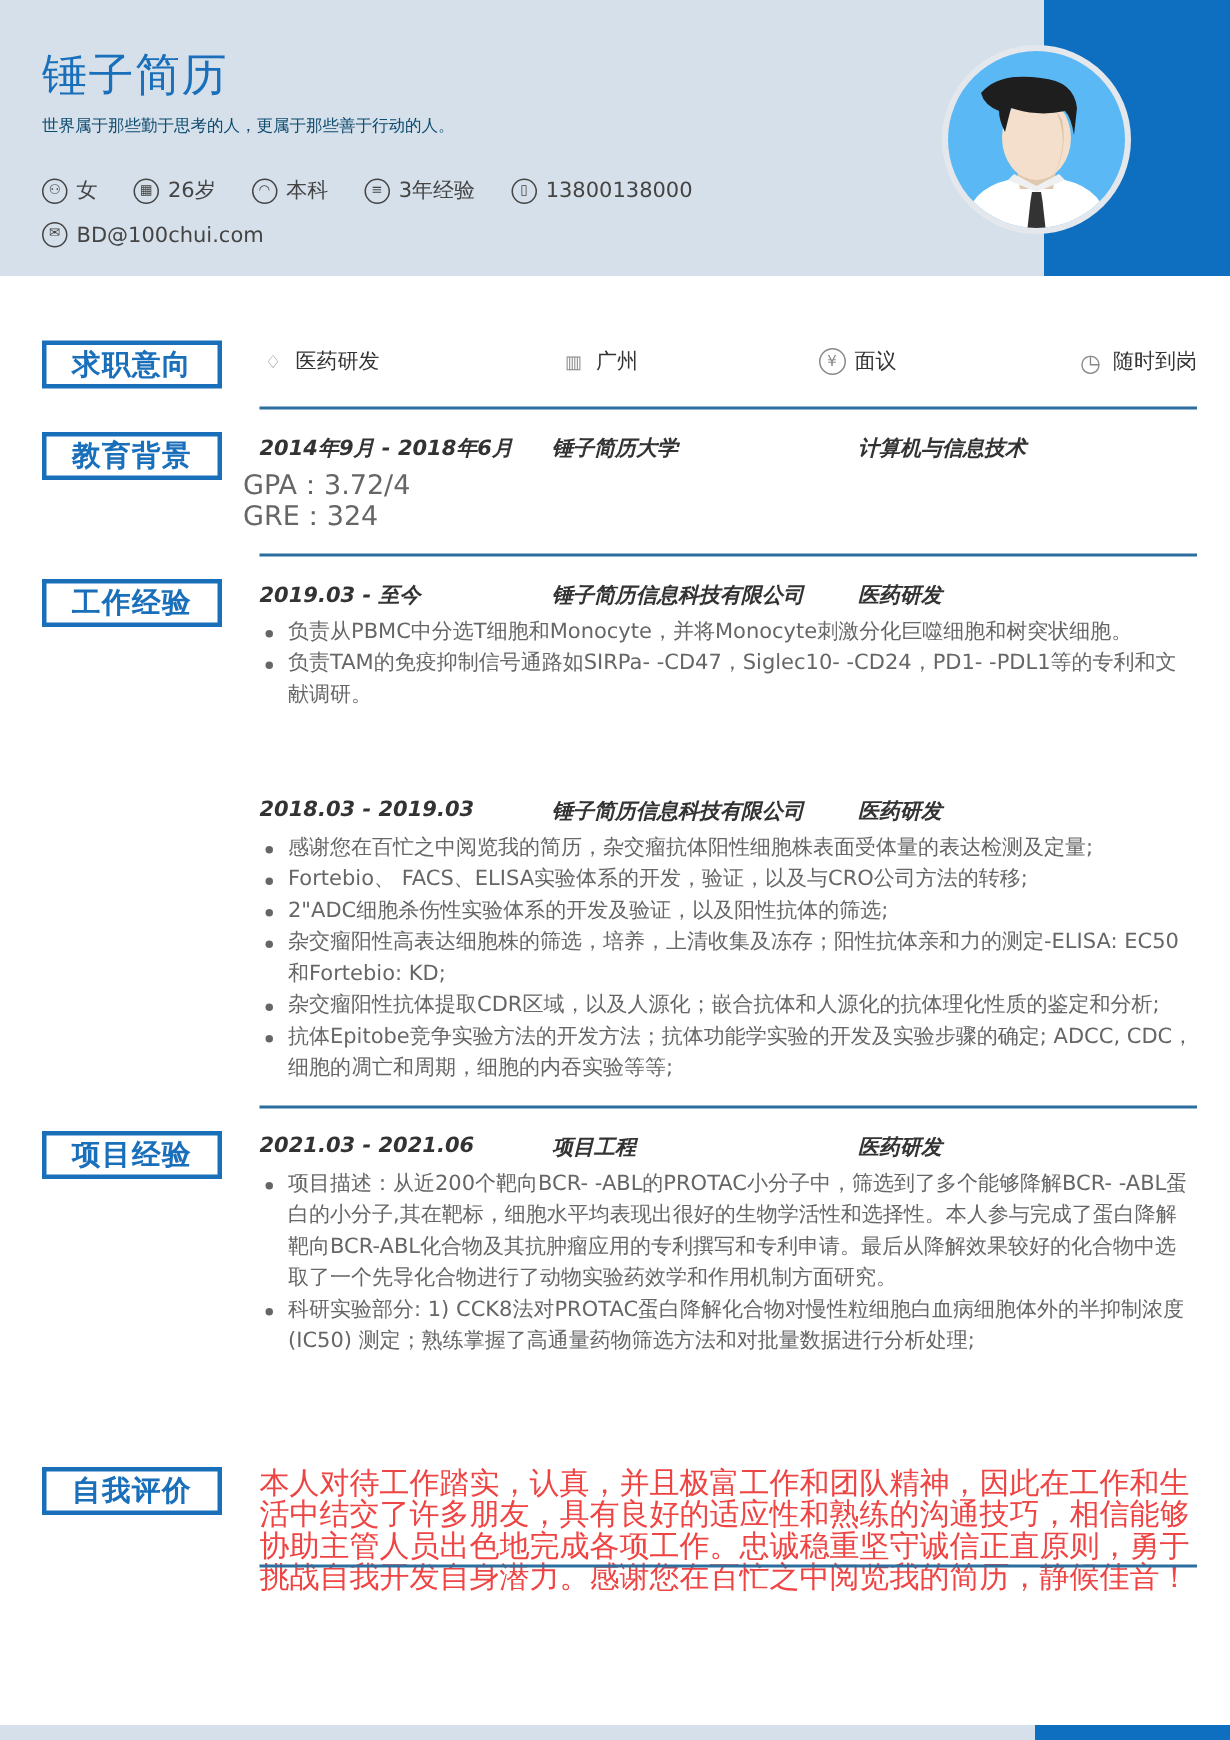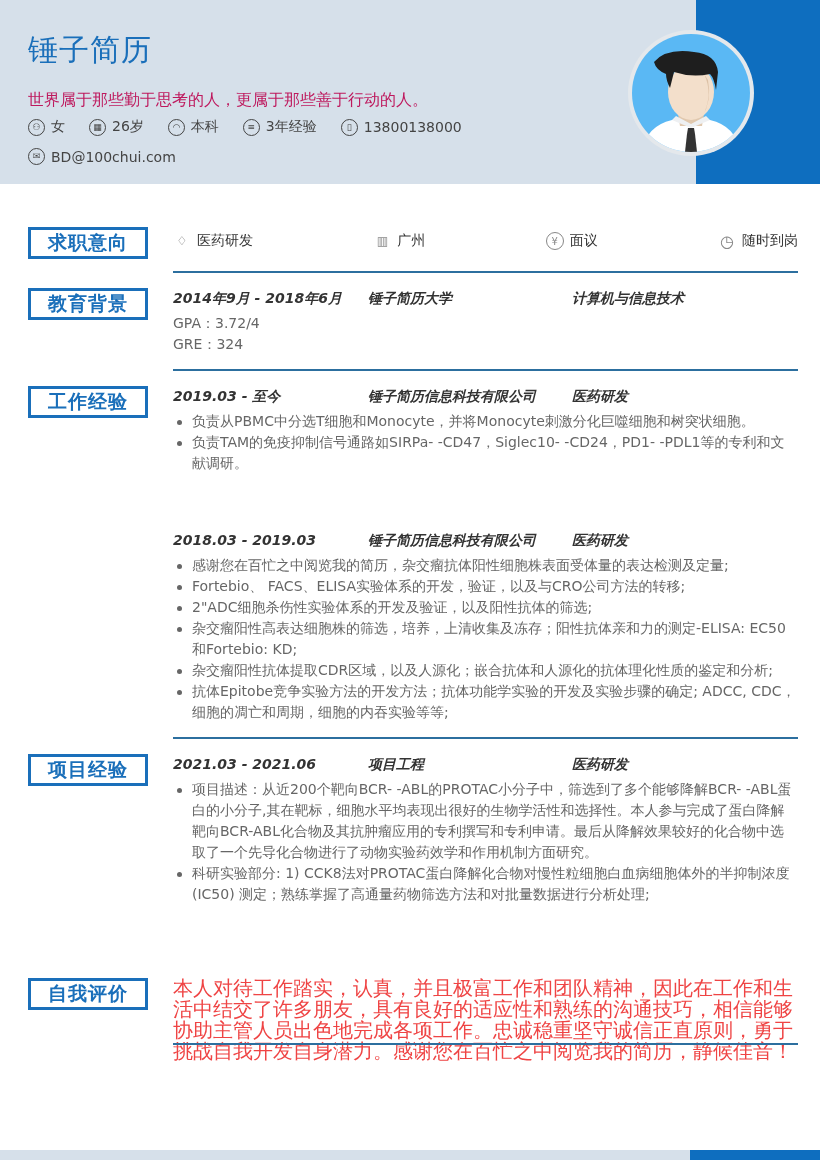--- a/index.html
+++ b/index.html
@@ -2,21 +2,21 @@
 <html><head>
 <meta charset="utf-8">
 <style>
   * { box-sizing: border-box; margin: 0; padding: 0; }
   html, body { width: 820px; height: 1160px; background: #ffffff; overflow: hidden; }
   body { font-family: "DejaVu Sans", "Liberation Sans", sans-serif; color: #555; position: relative; }
 
   .header { position: absolute; left: 0; top: 0; width: 820px; height: 184px; background: #d6e0ea; }
   .header-accent { position: absolute; right: 0; top: 0; width: 124px; height: 184px; background: #0e6ebf; }
   .name { position: absolute; left: 28px; top: 30px; font-size: 30px; color: #1a6fba; letter-spacing: 1px; }
-  .motto { position: absolute; left: 28px; top: 90px; font-size: 16px; color: #be185d; }
+  .motto { position: absolute; left: 28px; top: 76px; font-size: 11px; color: #0c4a6e; }
   .info-row { position: absolute; left: 28px; display: flex; align-items: center; font-size: 14px; color: #444; }
   .info-row.r1 { top: 118px; }
   .info-row.r2 { top: 148px; }
   .info-item { display: flex; align-items: center; margin-right: 24px; }
   .ico { width: 17px; height: 17px; border: 1.4px solid #444; border-radius: 50%; display: inline-flex; align-items: center; justify-content: center; font-size: 9px; margin-right: 6px; color: #444; line-height: 1; }
 
   .avatar { position: absolute; left: 628px; top: 30px; width: 126px; height: 126px; border-radius: 50%; background: #e4e8ec; padding: 4px; }
   .avatar-inner { width: 100%; height: 100%; border-radius: 50%; background: #5ab8f4; overflow: hidden; position: relative; }
 
   .section-tag { position: absolute; left: 28px; width: 120px; height: 32px; border: 3px solid #1a6fba; display: flex; align-items: center; justify-content: center; font-size: 19px; font-weight: bold; color: #1a6fba; letter-spacing: 1px; }
@@ -24,21 +24,21 @@
 
   .intent { position: absolute; top: 232px; left: 173px; width: 625px; display: flex; justify-content: space-between; font-size: 14px; color: #333; }
   .intent-item { display: flex; align-items: center; }
   .intent-item .ico2 { width: 18px; height: 18px; margin-right: 6px; display: inline-flex; align-items: center; justify-content: center; color: #888; font-size: 12px; }
 
   .entry-head { position: absolute; left: 173px; display: flex; font-size: 14px; font-weight: bold; color: #333; font-style: italic; }
   .entry-head span { display: inline-block; }
   .col1 { width: 195px; }
   .col2 { width: 204px; }
 
-  .plain { position: absolute; left: 173px; font-size: 14px; color: #666; line-height: 21px; }
+  .plain { position: absolute; left: 162px; font-size: 18px; color: #666; line-height: 21px; }
 
   .bullets { position: absolute; left: 173px; width: 625px; list-style: none; font-size: 14px; color: #666; line-height: 21px; }
   .bullets li { position: relative; padding-left: 19px; }
   .bullets li::before { content: ""; position: absolute; left: 4px; top: 9px; width: 5px; height: 5px; border-radius: 50%; background: #666; }
 
   .self-text { position: absolute; left: 173px; top: 978px; width: 625px; font-size: 20px; color: #ef4444; line-height: 21px; }
 
   .footer { position: absolute; left: 0; top: 1150px; width: 820px; height: 10px; background: #d6e0ea; }
   .footer-accent { position: absolute; right: 0; top: 1150px; width: 130px; height: 10px; background: #0e6ebf; }
 </style>

